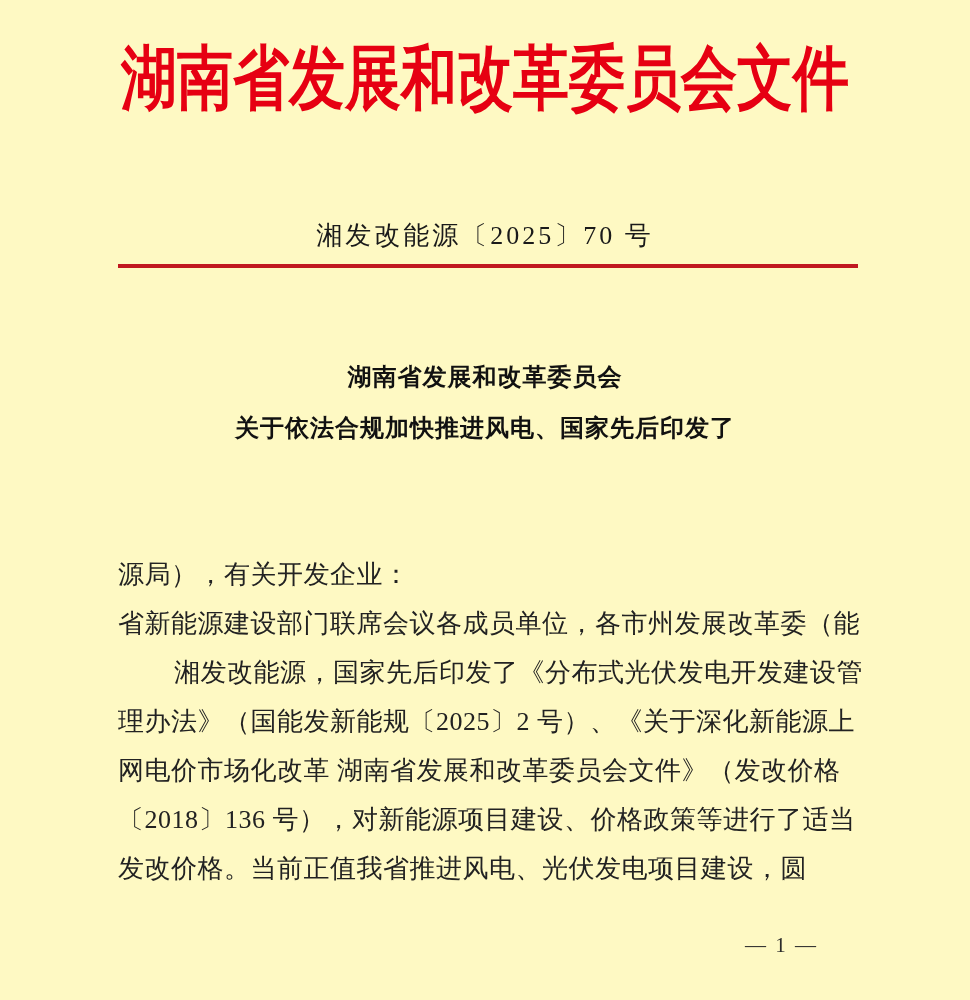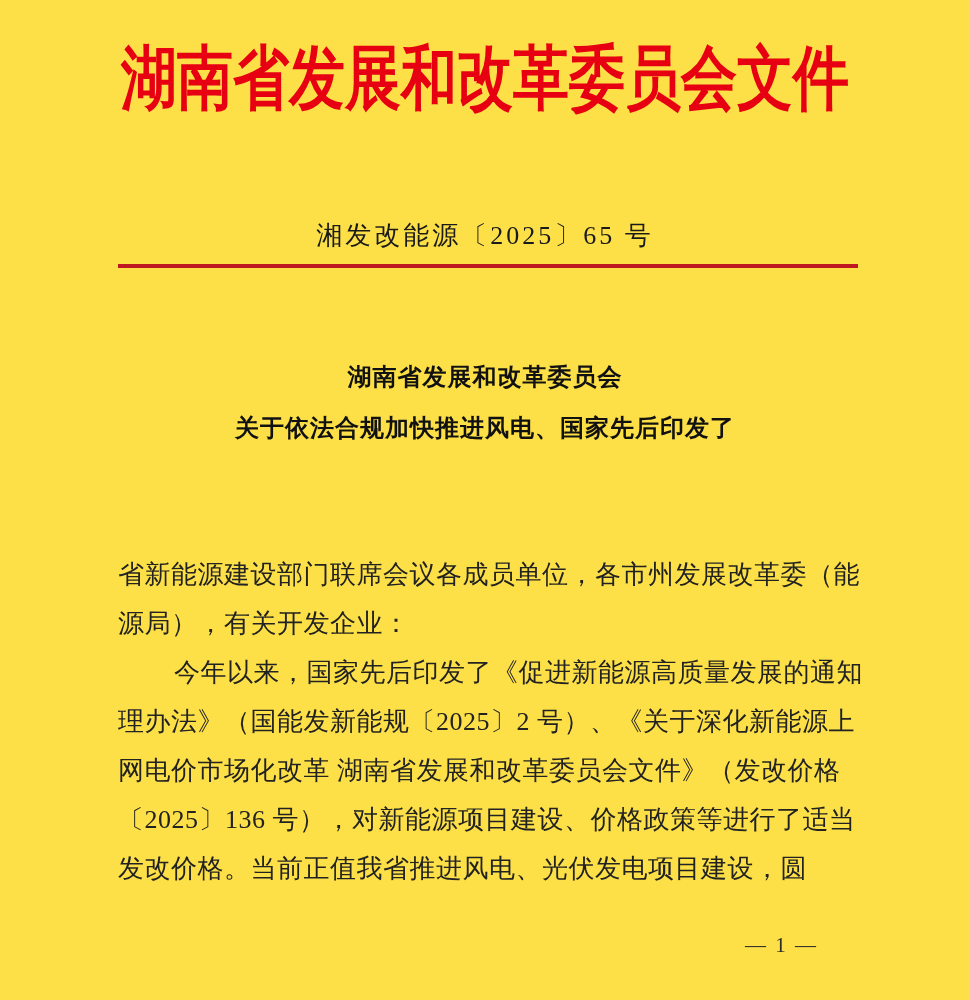--- a/index.html
+++ b/index.html
@@ -4,21 +4,21 @@
 <style>
   html, body {
     margin: 0;
     padding: 0;
     background: #ffffff;
   }
   .page {
     position: relative;
     width: 970px;
     height: 1000px;
-    background: #fde047;
+    background: #fef9c3;
     overflow: hidden;
     font-family: "Liberation Serif", "DejaVu Serif", serif;
     color: #1c1c1c;
   }
   
   .letterhead {
     position: absolute;
     top: 36px;
     left: 0;
     width: 100%;
@@ -100,34 +100,34 @@
 </style>
 </head>
 <body>
 
 <div class="page">
 
   <div class="letterhead">
     <span class="letterhead-text">湖南省发展和改革委员会文件</span>
   </div>
 
-  <div class="doc-number">湘发改能源〔2025〕65 号</div>
+  <div class="doc-number">湘发改能源〔2025〕70 号</div>
 
   <div class="red-rule"></div>
 
   <div class="doc-title">
     <div class="title-line">湖南省发展和改革委员会</div>
     <div class="title-line">关于依法合规加快推进风电、国家先后印发了</div>
   </div>
 
   <div class="body">
+    <div class="body-line">源局），有关开发企业：</div>
     <div class="body-line">省新能源建设部门联席会议各成员单位，各市州发展改革委（能</div>
-    <div class="body-line">源局），有关开发企业：</div>
-    <div class="body-line indent">今年以来，国家先后印发了《促进新能源高质量发展的通知</div>
+    <div class="body-line indent">湘发改能源，国家先后印发了《分布式光伏发电开发建设管</div>
     <div class="body-line">理办法》（国能发新能规〔2025〕2 号）、《关于深化新能源上</div>
     <div class="body-line">网电价市场化改革 湖南省发展和改革委员会文件》（发改价格</div>
-    <div class="body-line">〔2025〕136 号），对新能源项目建设、价格政策等进行了适当</div>
+    <div class="body-line">〔2018〕136 号），对新能源项目建设、价格政策等进行了适当</div>
     <div class="body-line">发改价格。当前正值我省推进风电、光伏发电项目建设，圆</div>
   </div>
 
   <div class="footer">— 1 —</div>
 
 </div>
 
 </body></html>

